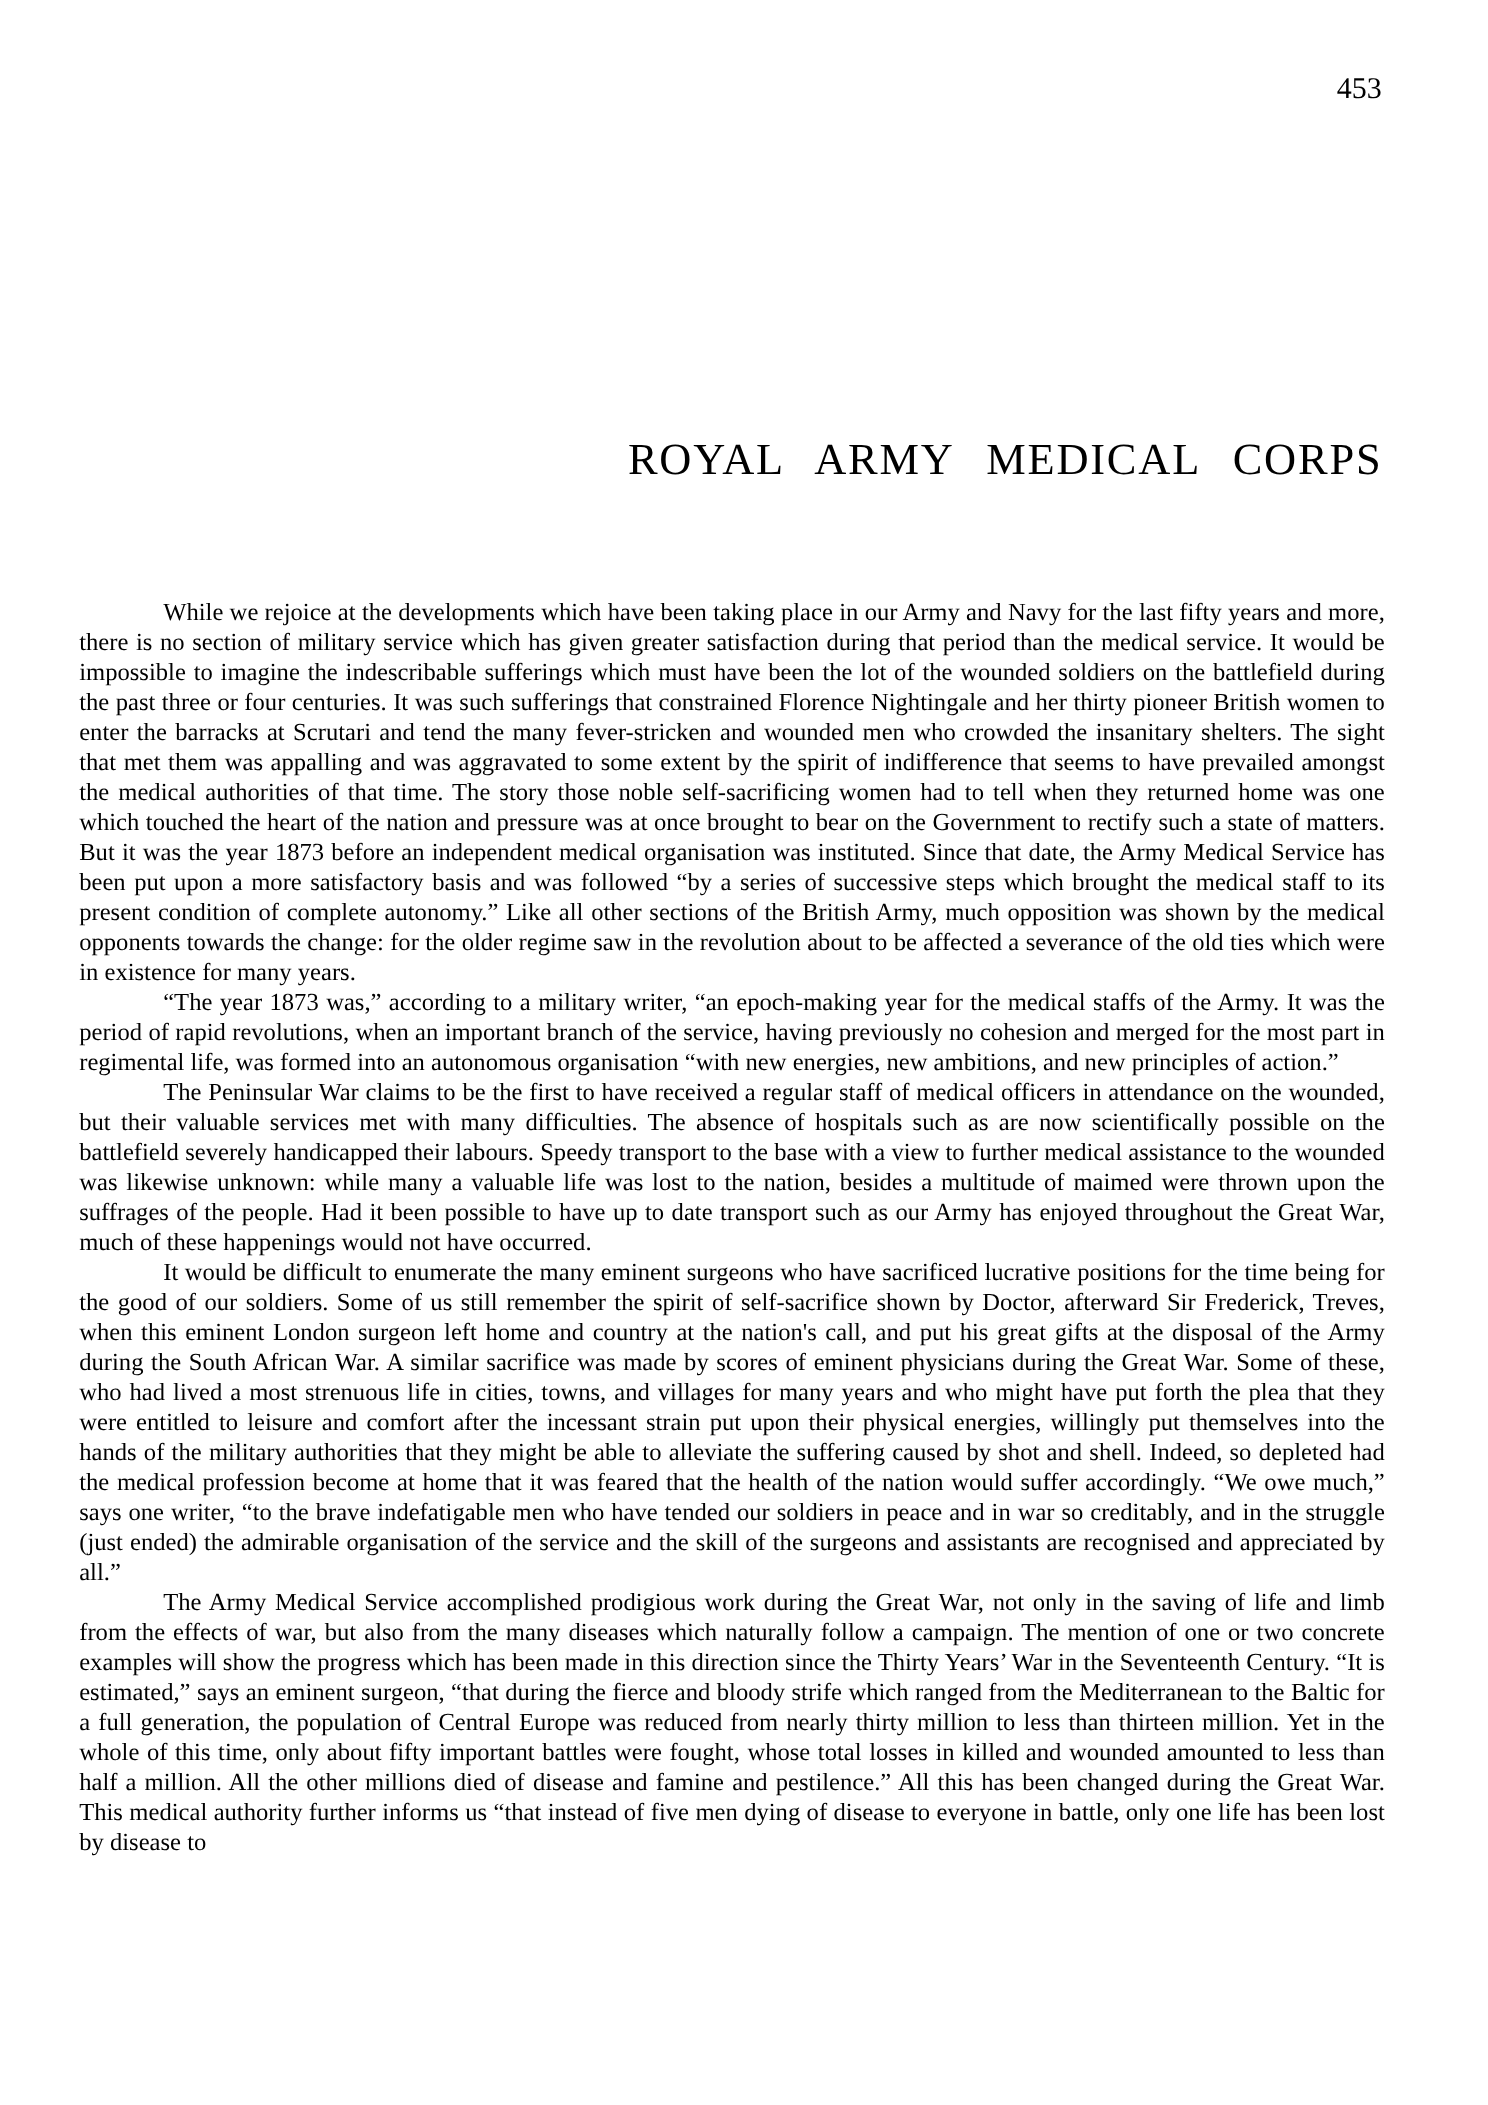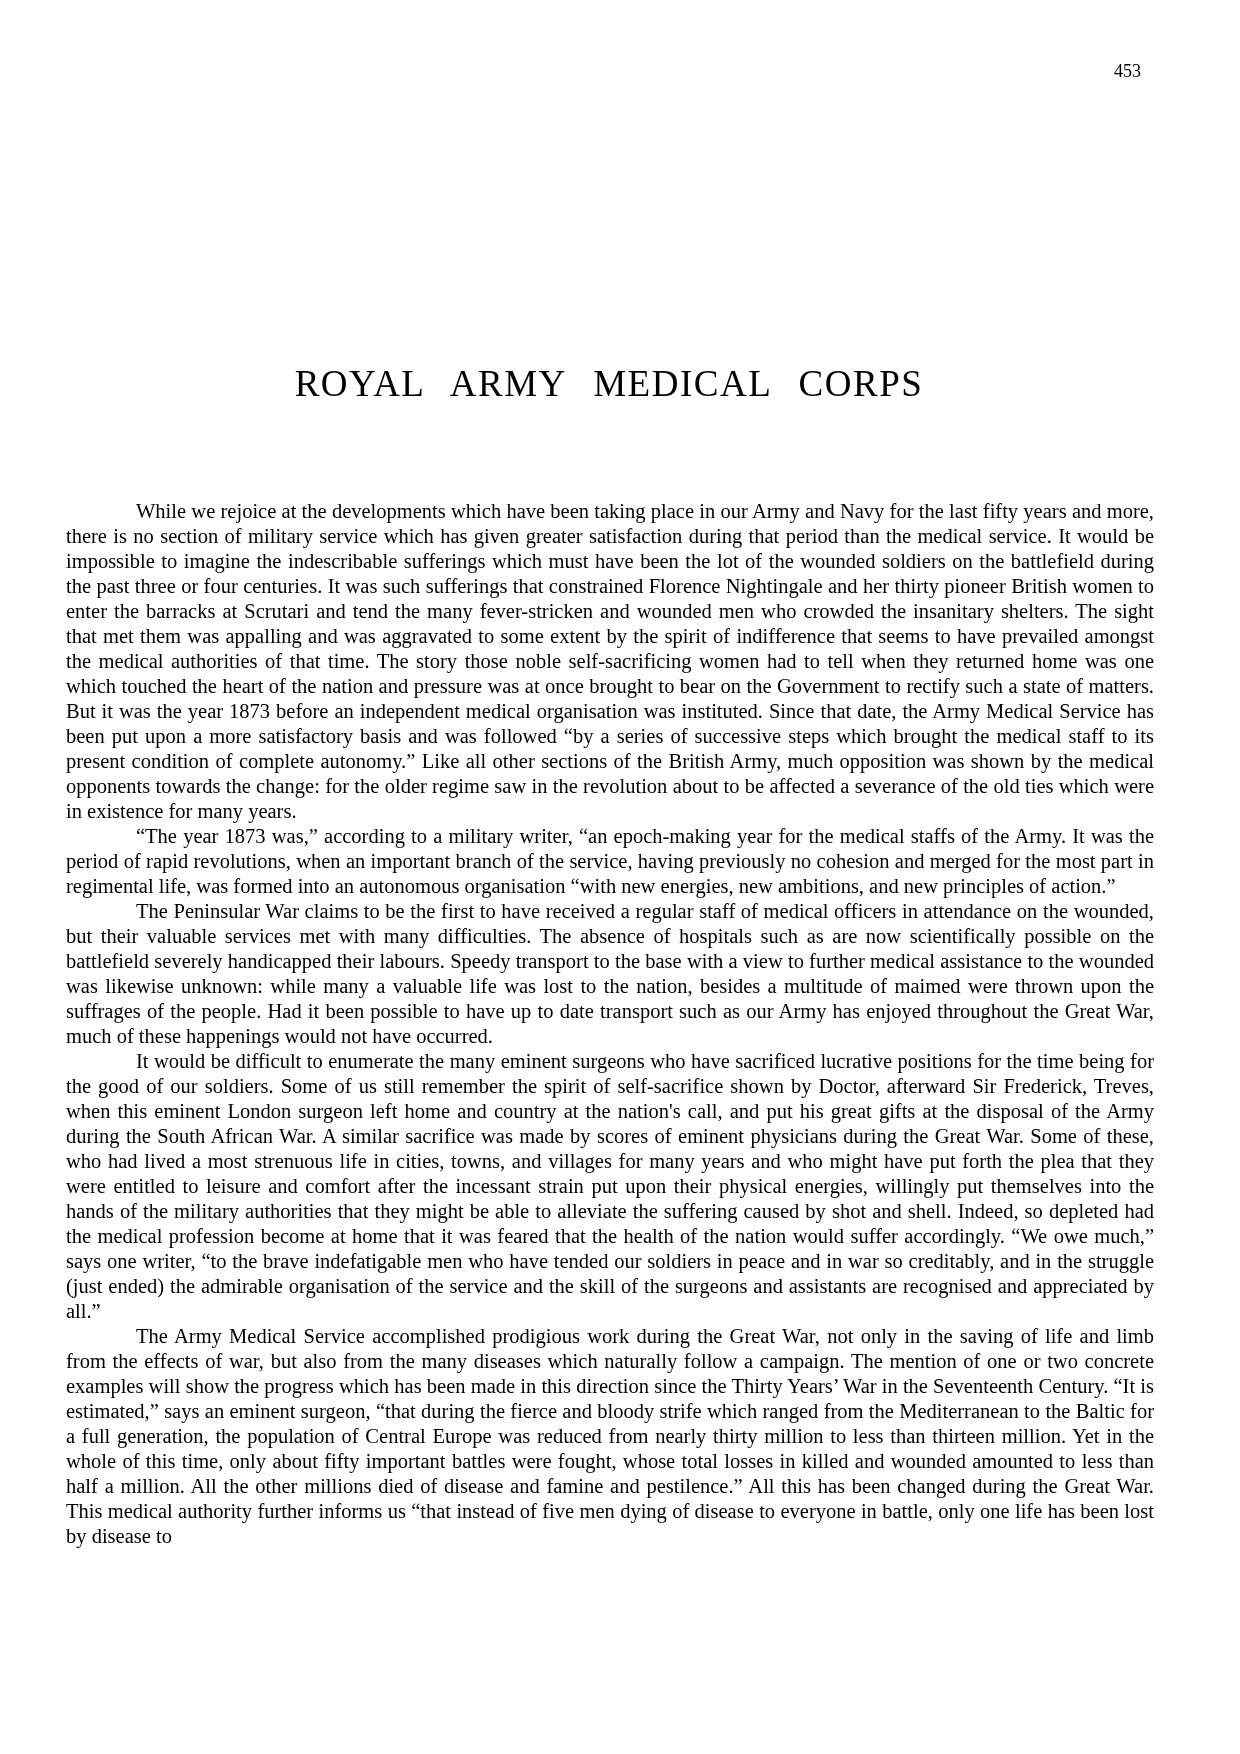--- a/index.html
+++ b/index.html
@@ -13,30 +13,30 @@
     height: 1754px;
     background: #ffffff;
     color: #000000;
     font-family: "Liberation Serif", "DejaVu Serif", serif;
     overflow: hidden;
   }
   .page-number {
     position: absolute;
     top: 62px;
     left: 1114px;
-    font-size: 18px;
+    font-size: 25px;
     line-height: 1;
   }
   .doc-title {
     position: absolute;
     top: 362px;
     left: 66px;
     width: 1086px;
     margin: 0;
-    text-align: center;
+    text-align: right;
     font-size: 37px;
     font-weight: normal;
     letter-spacing: 1.5px;
     word-spacing: 17px;
     white-space: nowrap;
   }
   .body-text {
     position: absolute;
     top: 451px;
     left: 66px;

